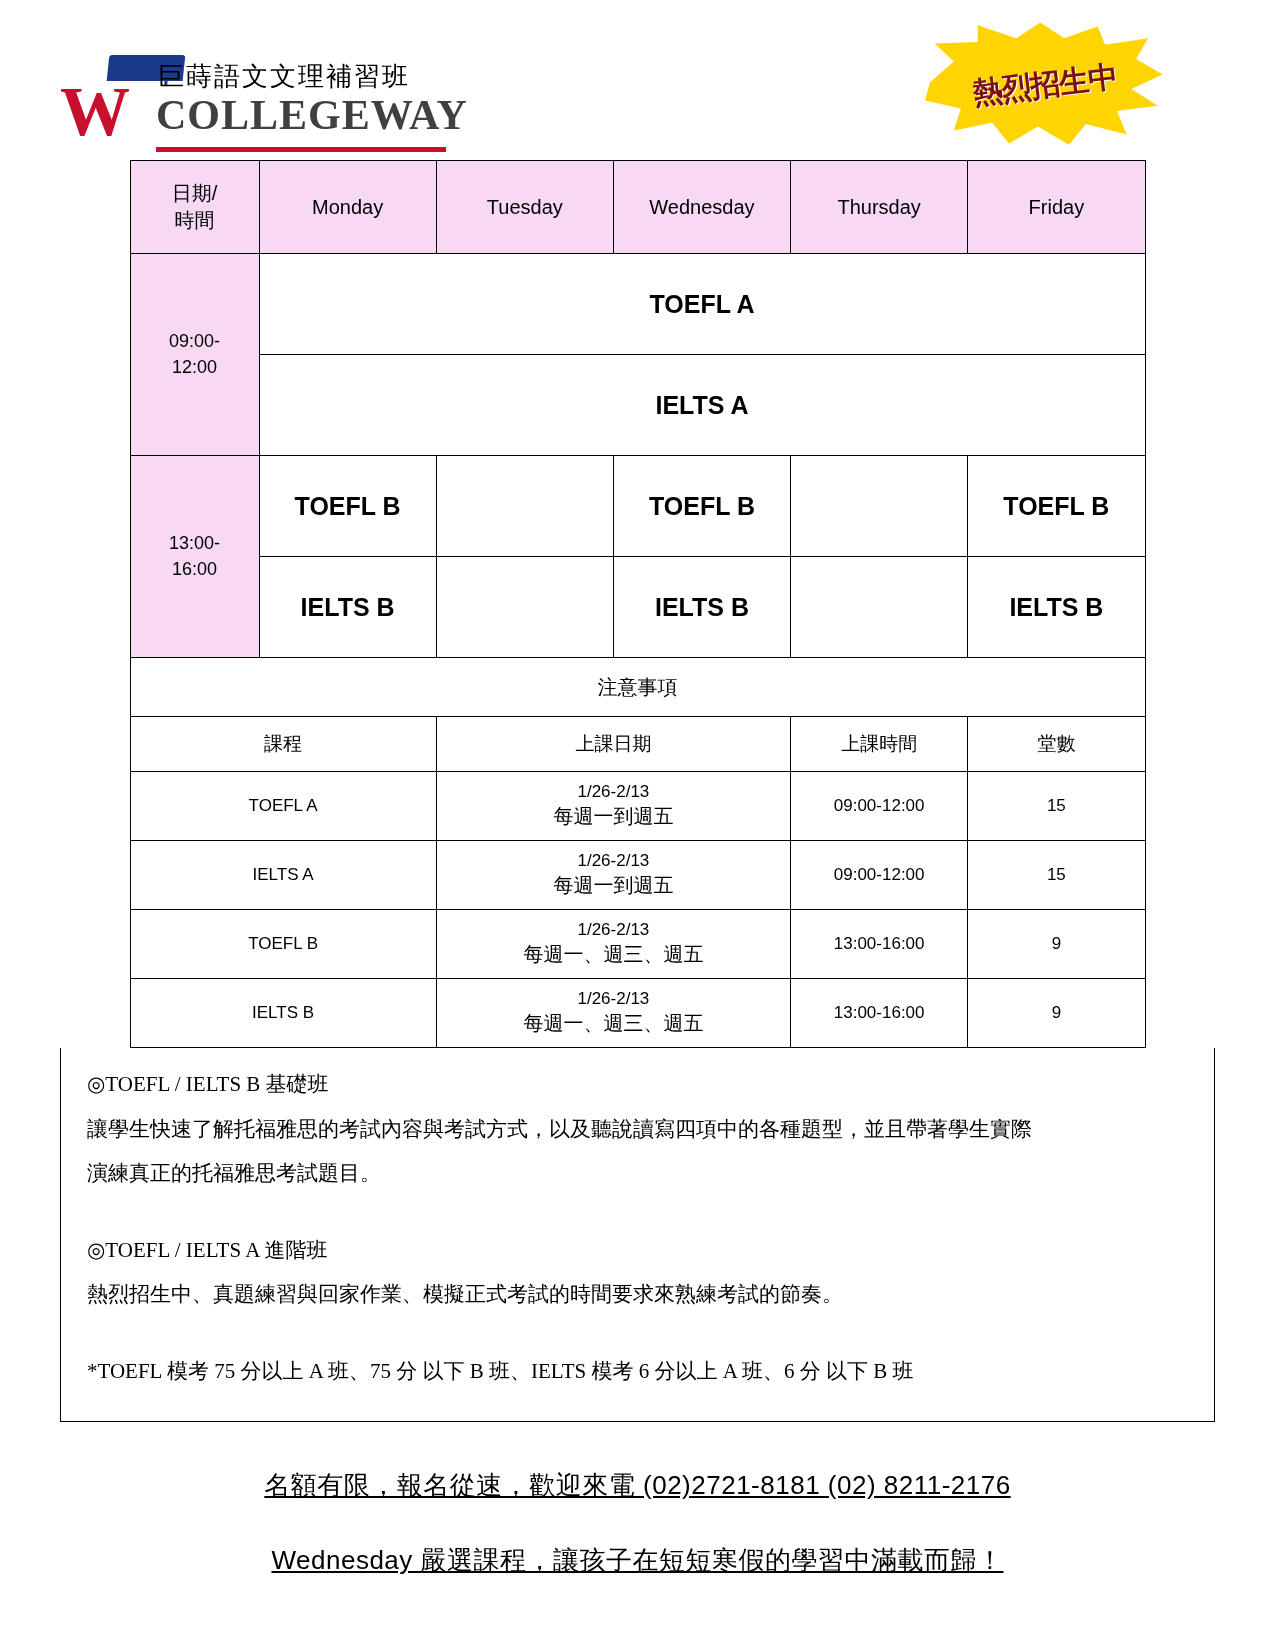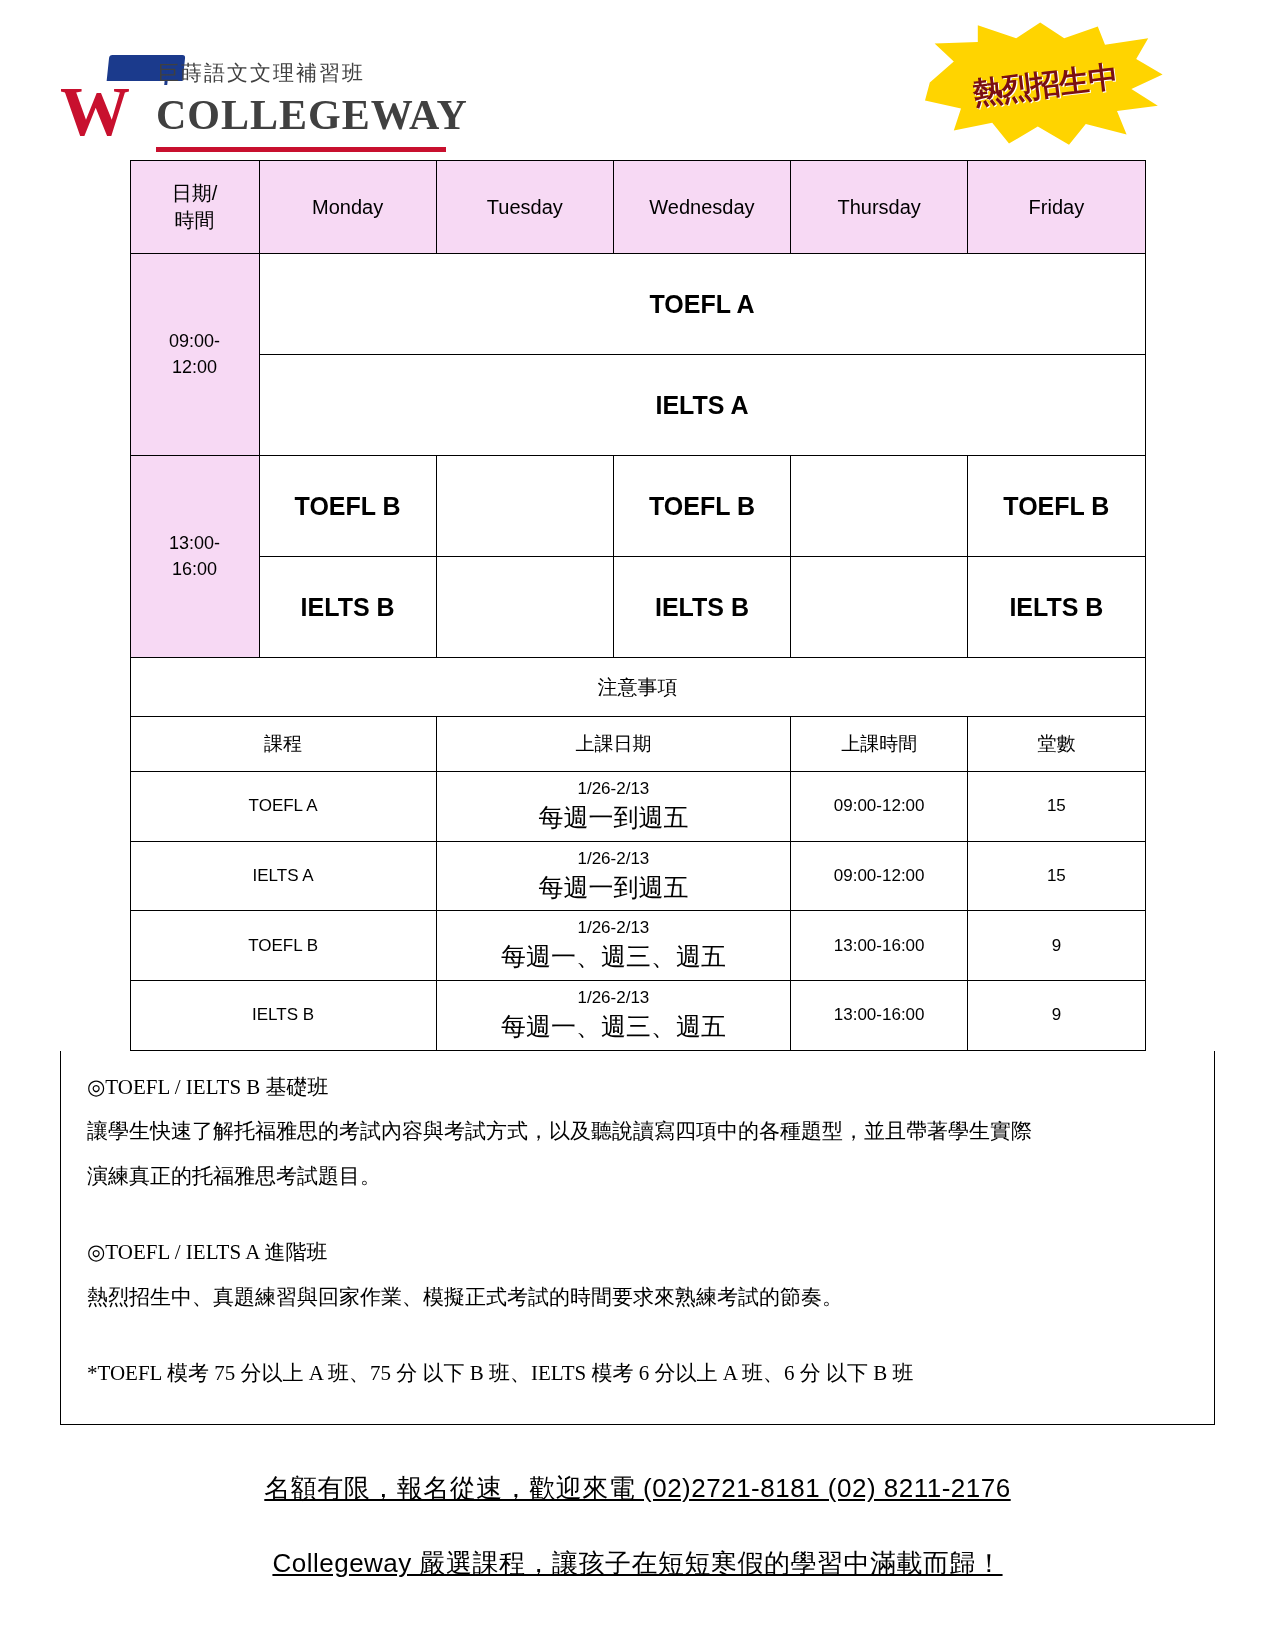--- a/index.html
+++ b/index.html
@@ -61,23 +61,23 @@
     font-weight: bold;
     font-size: 70px;
     color: #c8102e;
     line-height: 1;
     letter-spacing: -2px;
   }
   .logo-cn {
     position: absolute;
     left: 98px;
     top: 4px;
-    font-size: 21px;
+    font-size: 26px;
     letter-spacing: 2px;
-    color: #404040;
+    color: #000000;
     font-family: Liberation Sans, sans-serif;
   }
   .logo-word {
     position: absolute;
     left: 96px;
     top: 36px;
     font-family: "Liberation Serif", serif;
     font-weight: bold;
     font-size: 42px;
     color: #404040;
@@ -180,22 +180,22 @@
   }
   .note-row td {
     font-size: 17px;
     height: 56px;
   }
   .note-row .datecell {
     line-height: 1.35;
     font-size: 17px;
   }
   .note-row .datecell .l2 {
-    font-family: Liberation Sans, sans-serif;
-    font-size: 25px;
+    font-family: Liberation Mono, monospace;
+    font-size: 20px;
   }
 
   
   .desc {
     width: 1155px;
     margin: 0 auto;
     border: 1px solid #000;
     border-top: none;
     box-sizing: border-box;
     padding: 8px 14px 22px 14px;
@@ -347,16 +347,16 @@
     <p>演練真正的托福雅思考試題目。</p>
     <div class="gap"></div>
     <p>◎TOEFL / IELTS A 進階班</p>
     <p>熱烈招生中、真題練習與回家作業、模擬正式考試的時間要求來熟練考試的節奏。</p>
     <div class="gap"></div>
     <p>*TOEFL 模考 75 分以上 A 班、75 分 以下 B 班、IELTS 模考 6 分以上 A 班、6 分 以下 B 班</p>
   </div>
 
   <div class="footer">
     <p>名額有限，報名從速，歡迎來電 (02)2721-8181 (02) 8211-2176</p>
-    <p>Collegeway 嚴選課程，讓孩子在短短寒假的學習中滿載而歸！</p>
+    <p>Wednesday 嚴選課程，讓孩子在短短寒假的學習中滿載而歸！</p>
   </div>
 
 </div>
 
 </body></html>

